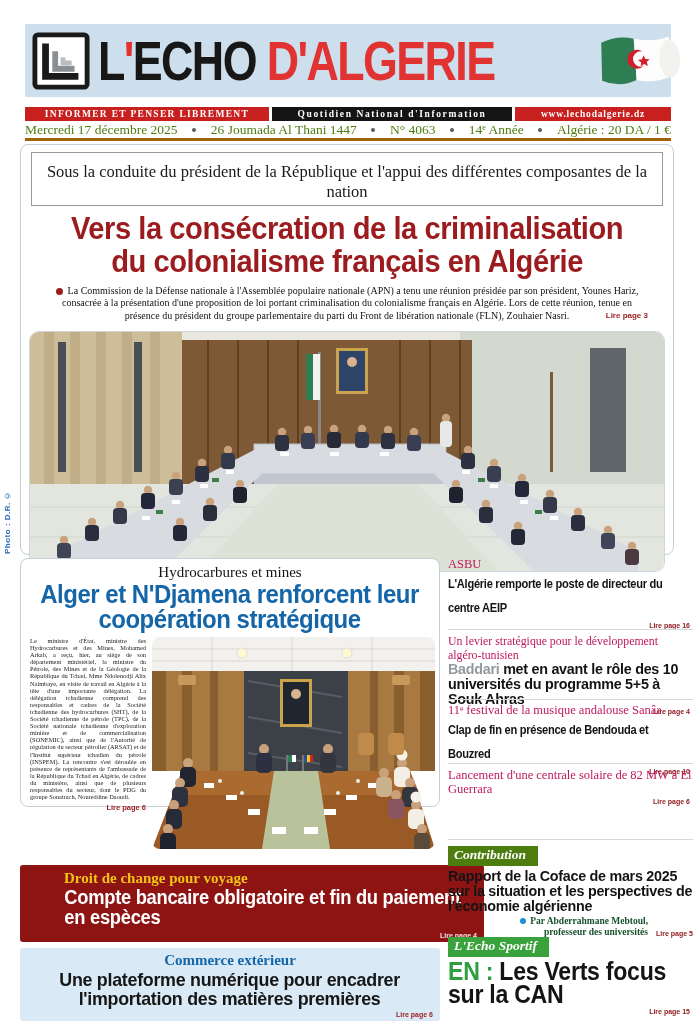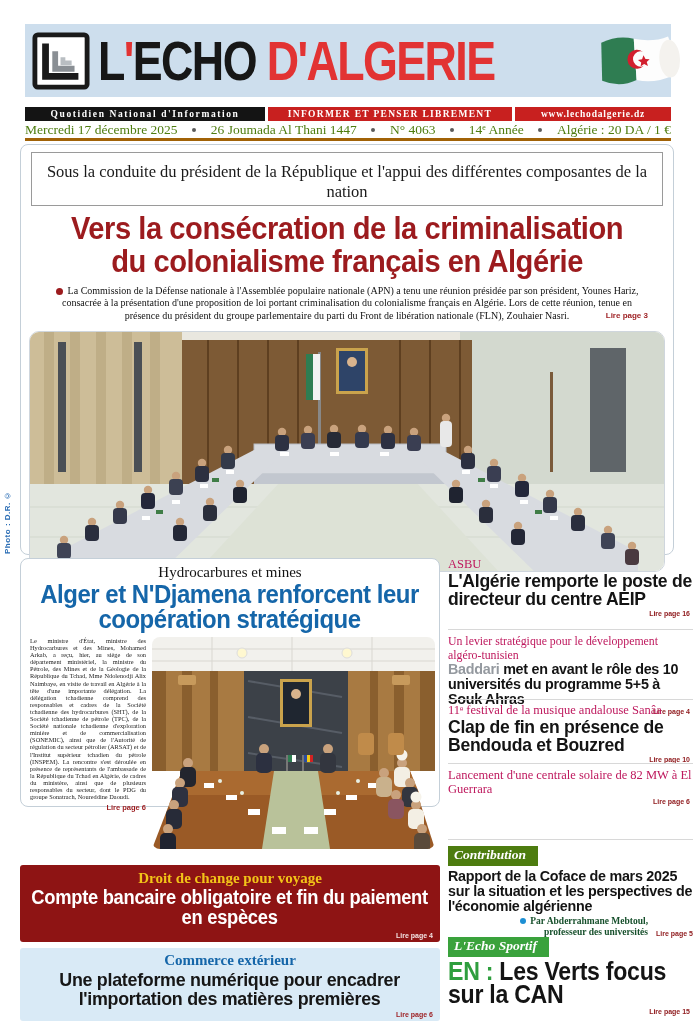--- a/index.html
+++ b/index.html
@@ -60,21 +60,21 @@
   .hydro-headline .sq{display:block;width:106%;margin-left:-3%;transform:scaleX(0.94);transform-origin:center top;}
   .hydro-row{display:flex;margin:5px 6px 0 9px;}
   .hydro-bodycol{width:116px;flex:0 0 auto;}
   .hydro-body{font-size:6.35px;line-height:7.1px;text-align:justify;color:#222;}
   .hydro-pageref{text-align:right;color:#9c1b1e;font-family:"Liberation Sans",sans-serif;font-weight:bold;
                  font-size:7.5px;margin-top:3px;}
   .hydro-photo{width:283px;height:212px;margin-left:6px;border-radius:8px;overflow:hidden;flex:0 0 auto;}
 
   
   .ex-box{position:absolute;left:20px;top:865px;width:420px;height:77px;background:#8e1414;
-          border-radius:3px;text-align:center;}
+          border-radius:3px;text-align:left;padding-left:44px;}
   .ex-kicker{color:#f2c418;font-weight:bold;font-size:15px;margin-top:5px;}
   .ex-headline{color:#ffffff;font-family:"Liberation Sans",sans-serif;font-weight:bold;font-size:19.5px;
                line-height:19.5px;letter-spacing:-0.3px;margin-top:1px;}
   .ex-headline .sq{display:block;width:106%;margin-left:-3%;transform:scaleX(0.94);transform-origin:center top;}
   .ex-pageref{position:absolute;right:7px;bottom:3px;color:#f3e2e2;font-family:"Liberation Sans",sans-serif;
               font-weight:bold;font-size:7px;}
 
   
   .co-box{position:absolute;left:20px;top:948px;width:420px;height:73px;background:#d9eaf6;
           border-radius:3px;text-align:center;}
@@ -84,21 +84,21 @@
   .co-headline .sq{display:block;width:106%;margin-left:-3%;transform:scaleX(0.94);transform-origin:center top;}
   .co-pageref{position:absolute;right:7px;bottom:3px;color:#9c1b1e;font-family:"Liberation Sans",sans-serif;
               font-weight:bold;font-size:7px;}
 
   
   .right-col{position:absolute;left:448px;top:558px;width:245px;height:468px;}
   .rc-item{position:absolute;left:0;width:245px;}
   .rc-kicker{font-size:12.5px;line-height:13.5px;color:#be185d;}
   .rc-headline{font-family:"Liberation Sans",sans-serif;font-weight:bold;color:#141414;letter-spacing:-0.3px;}
   .sqL{display:block;width:108%;transform:scaleX(0.925);transform-origin:left top;}
-  .h-lg{font-size:19px;line-height:18px;}
+  .h-lg{font-size:12px;line-height:24px;}
   .h-md{font-size:15.5px;line-height:14.8px;}
   .h-xl{font-size:25px;line-height:23px;}
   .rc-gray{color:#94999f;}
   .rc-green{color:#2e9e3e;}
   .rc-pageref{text-align:right;color:#8e181b;font-family:"Liberation Sans",sans-serif;font-weight:bold;
               font-size:7px;margin-top:2px;padding-right:3px;}
   .rc-sep{position:absolute;left:0;width:245px;height:1px;background:#d8d8d8;}
   .badge{display:inline-block;color:#fff;font-family:"Liberation Serif",serif;font-style:italic;
          font-weight:bold;font-size:13.5px;padding:1px 12px 3px 6px;margin-bottom:3px;}
   .badge-blue{background:#4d7c0f;}
@@ -137,22 +137,22 @@
           <ellipse cx="88" cy="36" rx="12" ry="22" fill="#f4f2ee"></ellipse>
           <circle cx="50" cy="34" r="11" fill="#d21f2e"></circle>
           <circle cx="54.5" cy="34" r="9" fill="#fdfdfd"></circle>
           <path d="M58,30 l2,4.5 4.8,0.4 -3.6,3.1 1.1,4.7 -4.3-2.6 -4.3,2.6 1.1-4.7 -3.6-3.1 4.8-0.4 Z" fill="#d21f2e"></path>
         </g>
       </svg>
     </div>
   </div>
 
   <div class="tagbar">
+    <div class="seg seg-red1">INFORMER ET PENSER LIBREMENT</div>
     <div class="seg seg-black">Quotidien National d'Information</div>
-    <div class="seg seg-red1">INFORMER ET PENSER LIBREMENT</div>
     <div class="seg seg-red2">www.lechodalgerie.dz</div>
   </div>
 
   <div class="dateline">
     <span>Mercredi 17 décembre 2025</span>
     <span class="date-dot"></span>
     <span>26 Joumada Al Thani 1447</span>
     <span class="date-dot"></span>
     <span>N° 4063</span>
     <span class="date-dot"></span>

